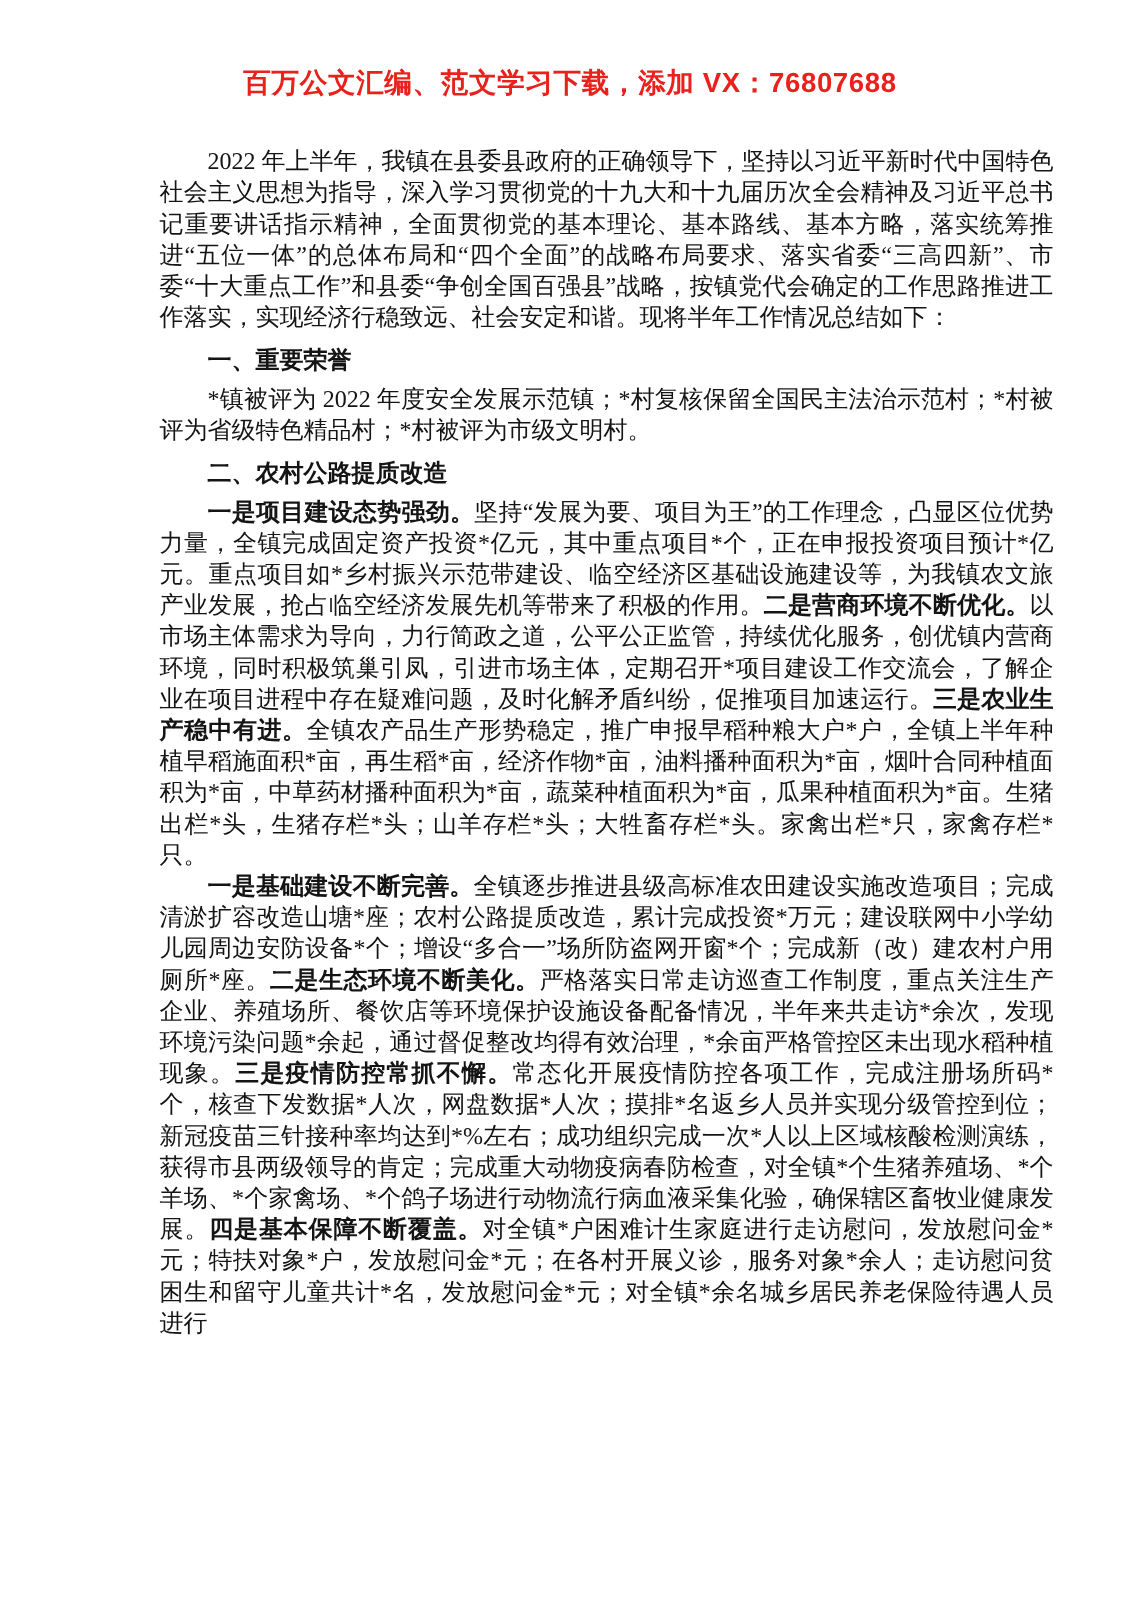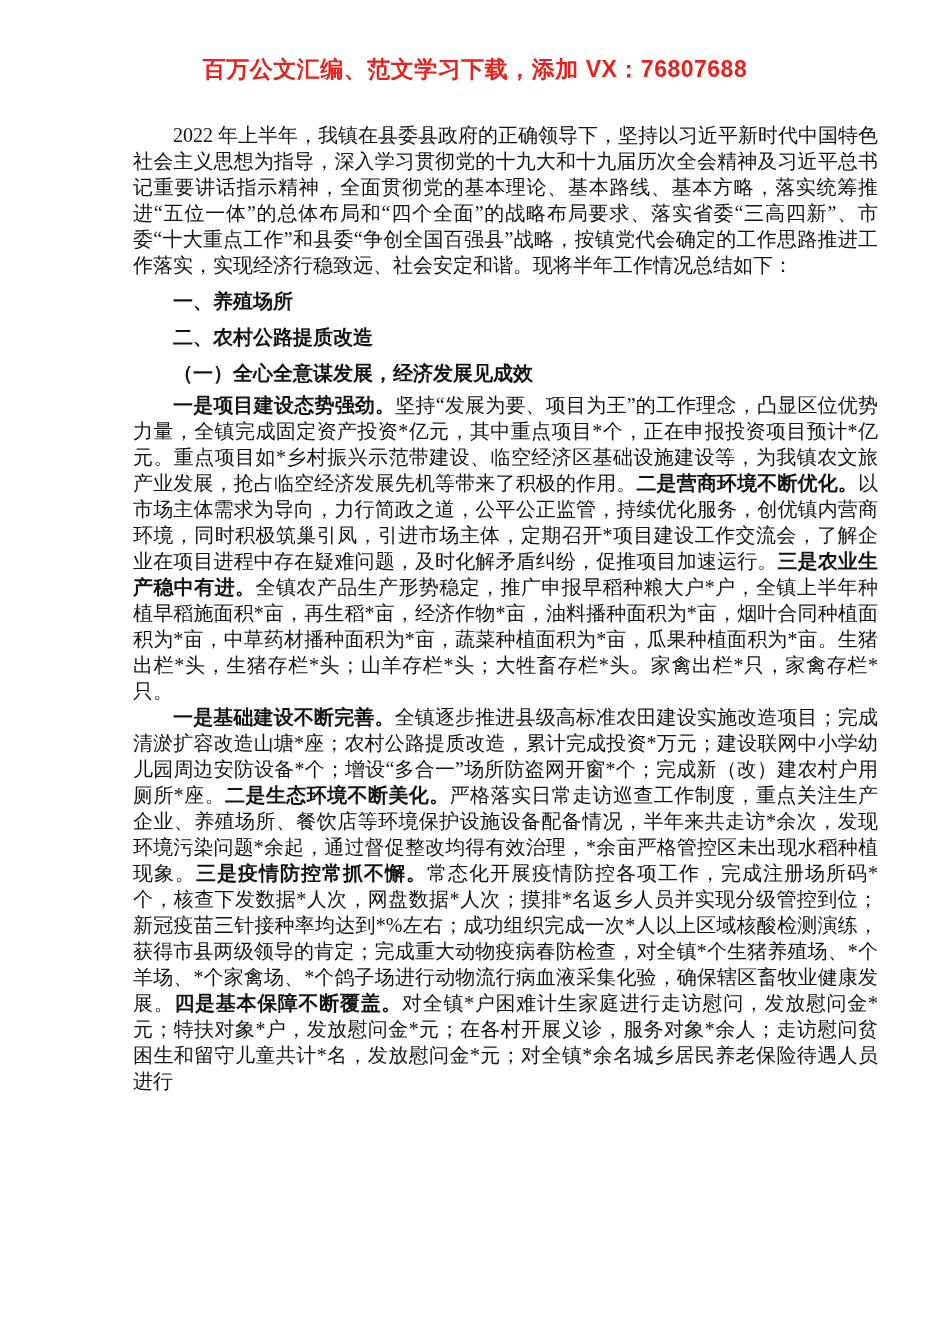--- a/index.html
+++ b/index.html
@@ -47,19 +47,19 @@
     font-weight: bold;
   }
 </style>
 </head>
 <body>
 
 <div class="page">
   <div class="banner" style="color: rgb(232, 33, 29);">百万公文汇编、范文学习下载，添加 VX：76807688</div>
   <div class="doc">
       <div class="para"><span class="run">2022 年上半年，我镇在县委县政府的正确领导下，坚持以习近平新时代中国特色社会主义思想为指导，深入学习贯彻党的十九大和十九届历次全会精神及习近平总书记重要讲话指示精神，全面贯彻党的基本理论、基本路线、基本方略，落实统筹推进“五位一体”的总体布局和“四个全面”的战略布局要求、落实省委“三高四新”、市委“十大重点工作”和县委“争创全国百强县”战略，按镇党代会确定的工作思路推进工作落实，实现经济行稳致远、社会安定和谐。现将半年工作情况总结如下：</span></div>
-      <div class="heading"><span class="run bold">一、养殖场所</span></div>
+      <div class="heading"><span class="run bold">一、重要荣誉</span></div>
+      <div class="para"><span class="run">*镇被评为 2022 年度安全发展示范镇；*村复核保留全国民主法治示范村；*村被评为省级特色精品村；*村被评为市级文明村。</span></div>
       <div class="heading"><span class="run bold">二、农村公路提质改造</span></div>
-      <div class="heading"><span class="run bold">（一）全心全意谋发展，经济发展见成效</span></div>
       <div class="para"><span class="run bold">一是项目建设态势强劲。</span><span class="run">坚持“发展为要、项目为王”的工作理念，凸显区位优势力量，全镇完成固定资产投资*亿元，其中重点项目*个，正在申报投资项目预计*亿元。重点项目如*乡村振兴示范带建设、临空经济区基础设施建设等，为我镇农文旅产业发展，抢占临空经济发展先机等带来了积极的作用。</span><span class="run bold">二是营商环境不断优化。</span><span class="run">以市场主体需求为导向，力行简政之道，公平公正监管，持续优化服务，创优镇内营商环境，同时积极筑巢引凤，引进市场主体，定期召开*项目建设工作交流会，了解企业在项目进程中存在疑难问题，及时化解矛盾纠纷，促推项目加速运行。</span><span class="run bold">三是农业生产稳中有进。</span><span class="run">全镇农产品生产形势稳定，推广申报早稻种粮大户*户，全镇上半年种植早稻施面积*亩，再生稻*亩，经济作物*亩，油料播种面积为*亩，烟叶合同种植面积为*亩，中草药材播种面积为*亩，蔬菜种植面积为*亩，瓜果种植面积为*亩。生猪出栏*头，生猪存栏*头；山羊存栏*头；大牲畜存栏*头。家禽出栏*只，家禽存栏*只。</span></div>
       <div class="para"><span class="run bold">一是基础建设不断完善。</span><span class="run">全镇逐步推进县级高标准农田建设实施改造项目；完成清淤扩容改造山塘*座；农村公路提质改造，累计完成投资*万元；建设联网中小学幼儿园周边安防设备*个；增设“多合一”场所防盗网开窗*个；完成新（改）建农村户用厕所*座。</span><span class="run bold">二是生态环境不断美化。</span><span class="run">严格落实日常走访巡查工作制度，重点关注生产企业、养殖场所、餐饮店等环境保护设施设备配备情况，半年来共走访*余次，发现环境污染问题*余起，通过督促整改均得有效治理，*余亩严格管控区未出现水稻种植现象。</span><span class="run bold">三是疫情防控常抓不懈。</span><span class="run">常态化开展疫情防控各项工作，完成注册场所码*个，核查下发数据*人次，网盘数据*人次；摸排*名返乡人员并实现分级管控到位；新冠疫苗三针接种率均达到*%左右；成功组织完成一次*人以上区域核酸检测演练，获得市县两级领导的肯定；完成重大动物疫病春防检查，对全镇*个生猪养殖场、*个羊场、*个家禽场、*个鸽子场进行动物流行病血液采集化验，确保辖区畜牧业健康发展。</span><span class="run bold">四是基本保障不断覆盖。</span><span class="run">对全镇*户困难计生家庭进行走访慰问，发放慰问金*元；特扶对象*户，发放慰问金*元；在各村开展义诊，服务对象*余人；走访慰问贫困生和留守儿童共计*名，发放慰问金*元；对全镇*余名城乡居民养老保险待遇人员进行</span></div>
     </div>
 </div>
 
 </body></html>

